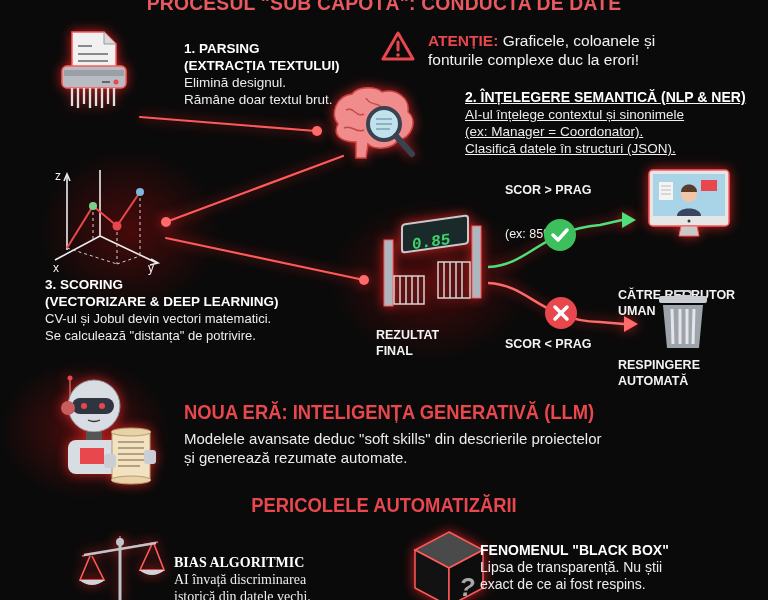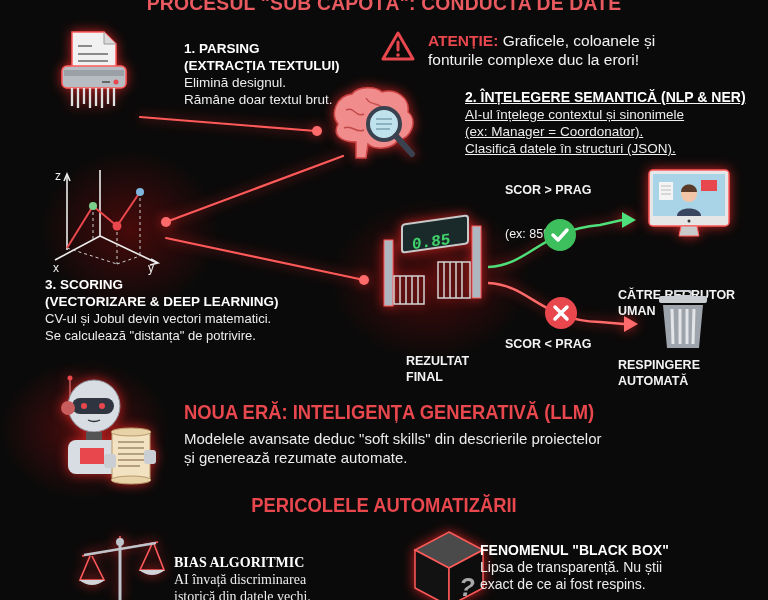--- a/index.html
+++ b/index.html
@@ -158,21 +158,21 @@
       <line x1="28" y1="58" x2="28" y2="86"></line>
       <line x1="34" y1="58" x2="34" y2="86"></line>
       <line x1="40" y1="58" x2="40" y2="86"></line>
     <rect x="60" y="44" width="32" height="36"></rect>
     <line x1="66" y1="44" x2="66" y2="80"></line>
       <line x1="72" y1="44" x2="72" y2="80"></line>
       <line x1="78" y1="44" x2="78" y2="80"></line>
       <line x1="84" y1="44" x2="84" y2="80"></line>
   </g>
 </svg>
-<div class="abs lbl" style="left:406px;top:327px;width:90px;margin-top:26px;">
+<div class="abs lbl" style="left:376px;top:327px;width:90px;">
   <div>REZULTAT</div>
   <div>FINAL</div>
 </div>
 
 <div class="abs lbl" style="left:505px;top:182px;width:110px;">
   <div>SCOR &gt; PRAG</div>
   <div style="font-weight:normal;margin-top:28px;">(ex: 85%)</div>
 </div>
 <svg class="abs" style="left:544px;top:219px;" width="32" height="32" viewBox="0 0 32 32">
   <circle cx="16" cy="16" r="16" fill="#3cbf5c"></circle>

